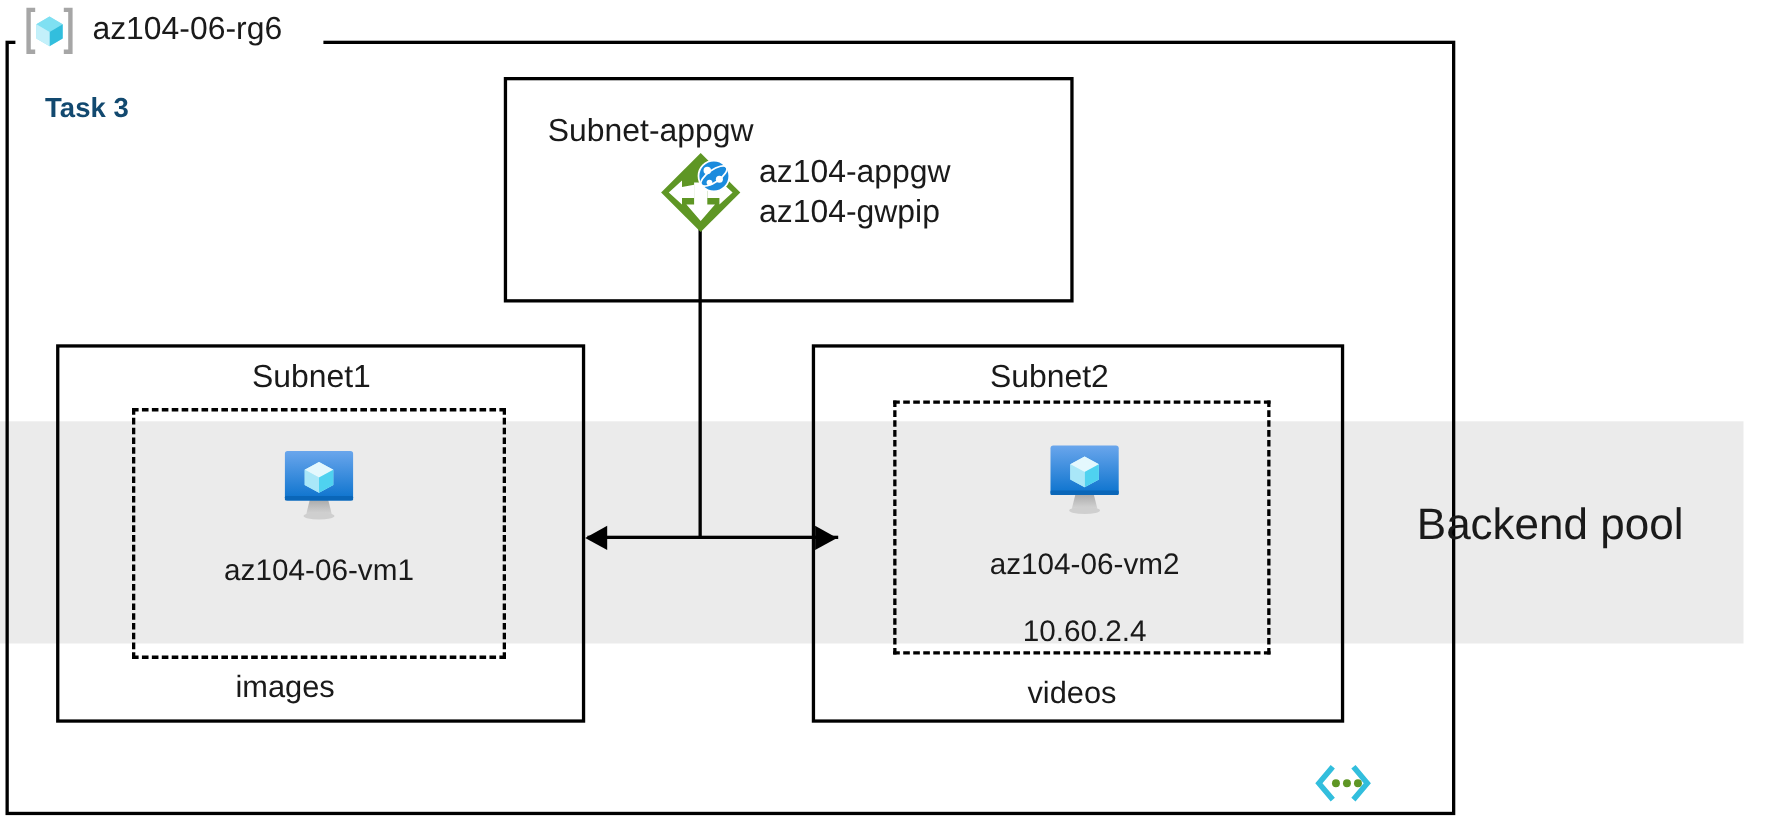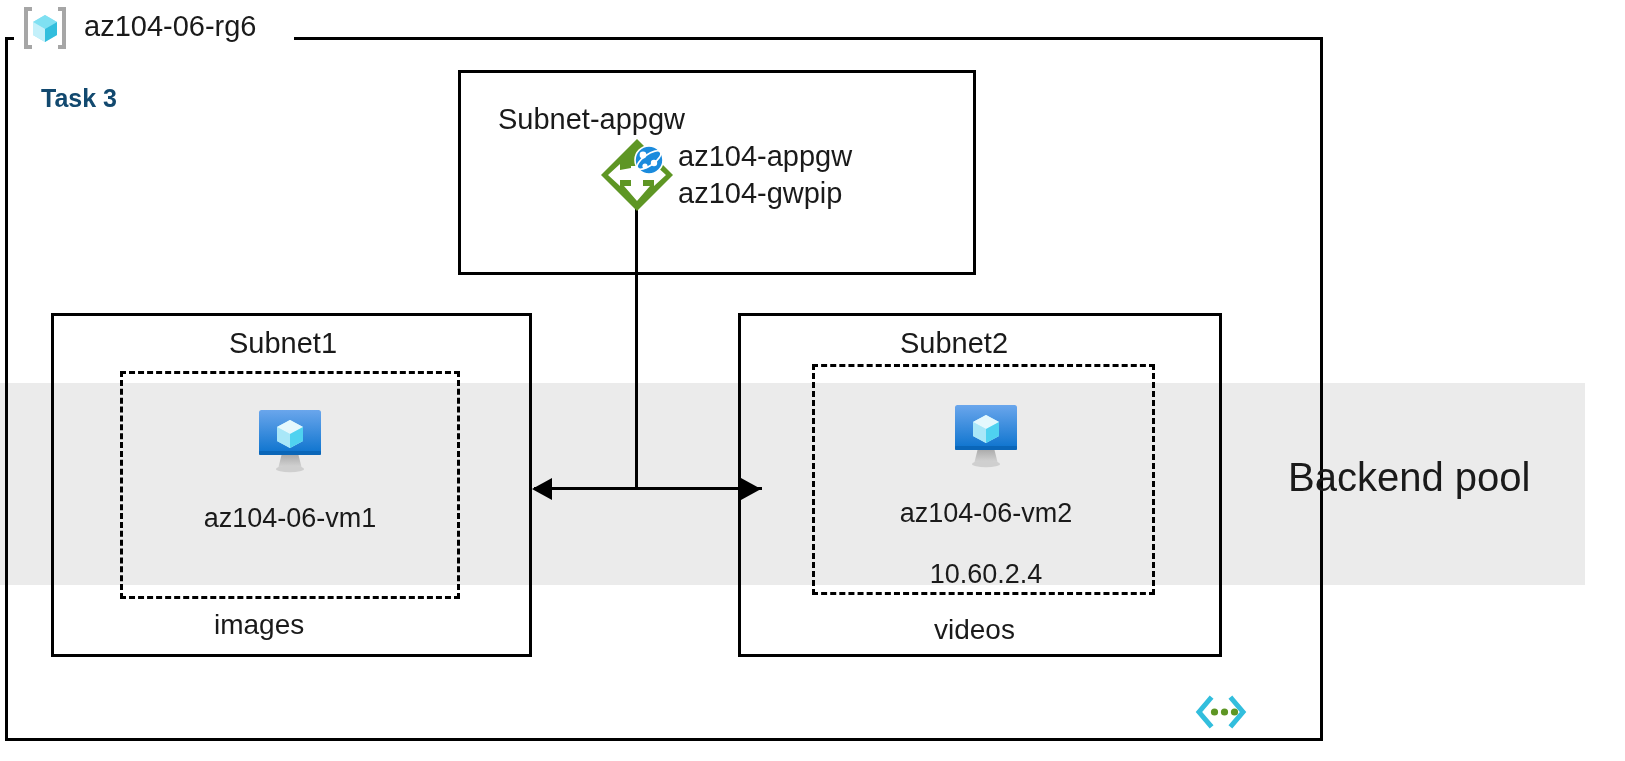--- a/index.html
+++ b/index.html
@@ -157,21 +157,21 @@
   
   .appgw-node {
     position: absolute;
     left: 598px;
     top: 136px;
     z-index: 7;
     display: flex;
     align-items: center;
   }
   .appgw-icon { width: 78px; height: 78px; display: block; }
-  .appgw-labels { margin-left: 2px; }
+  .appgw-labels { margin-left: 14px; }
   .appgw-line {
     font-size: 29px;
     color: #1a1a1a;
     line-height: 1.26;
     white-space: nowrap;
   }
 
   
   .conn-vert {
     position: absolute;

